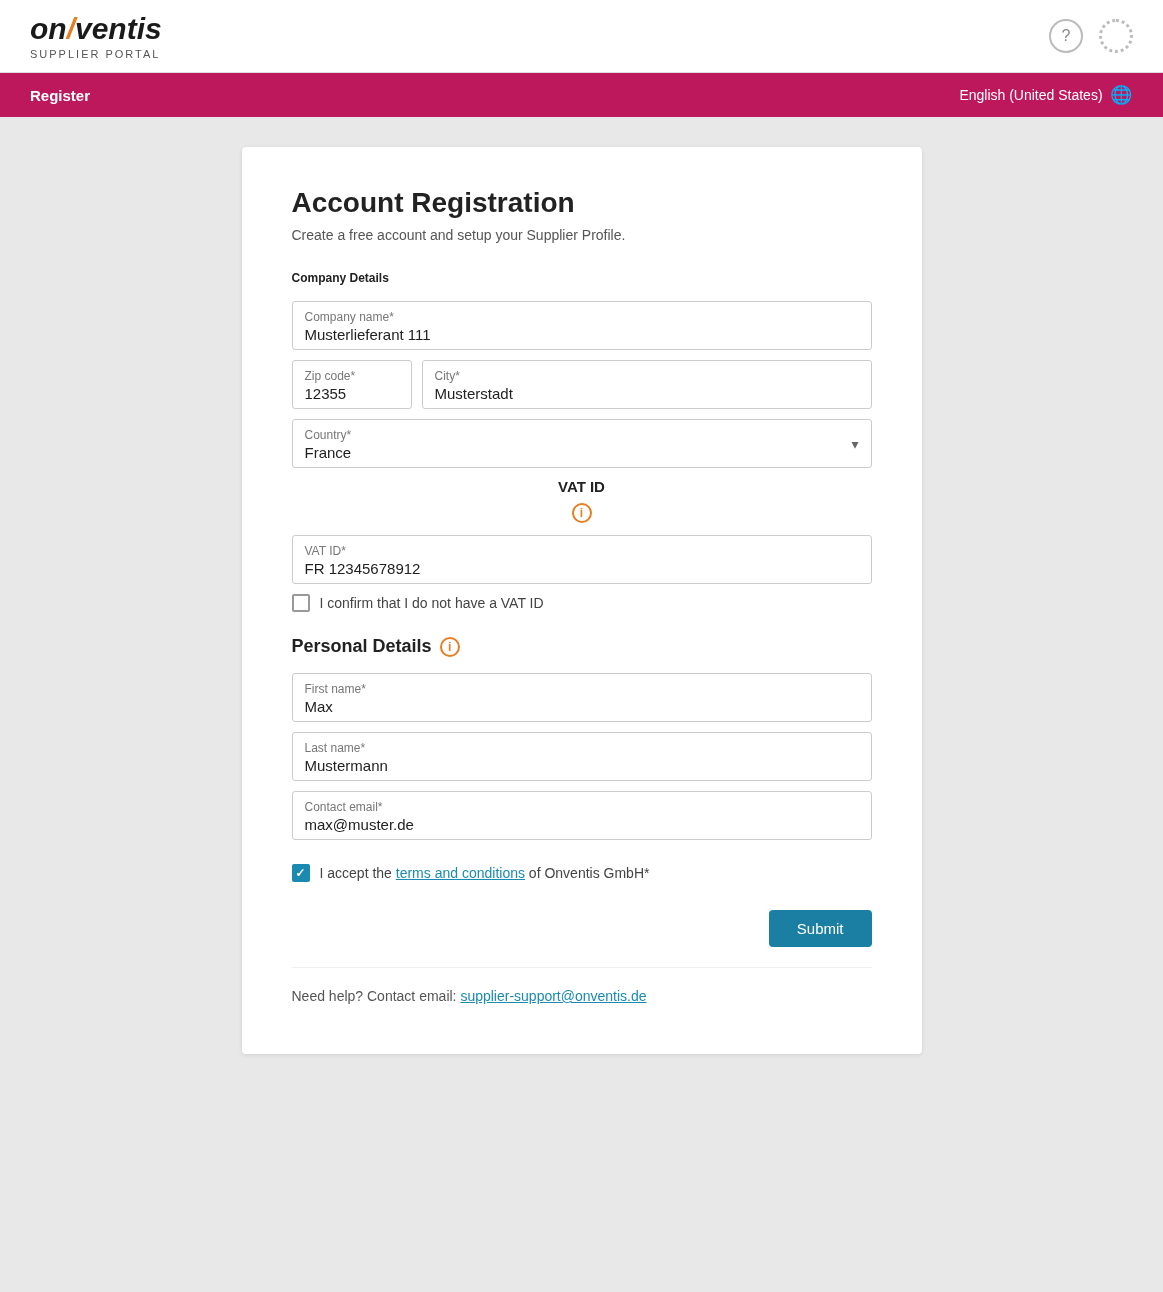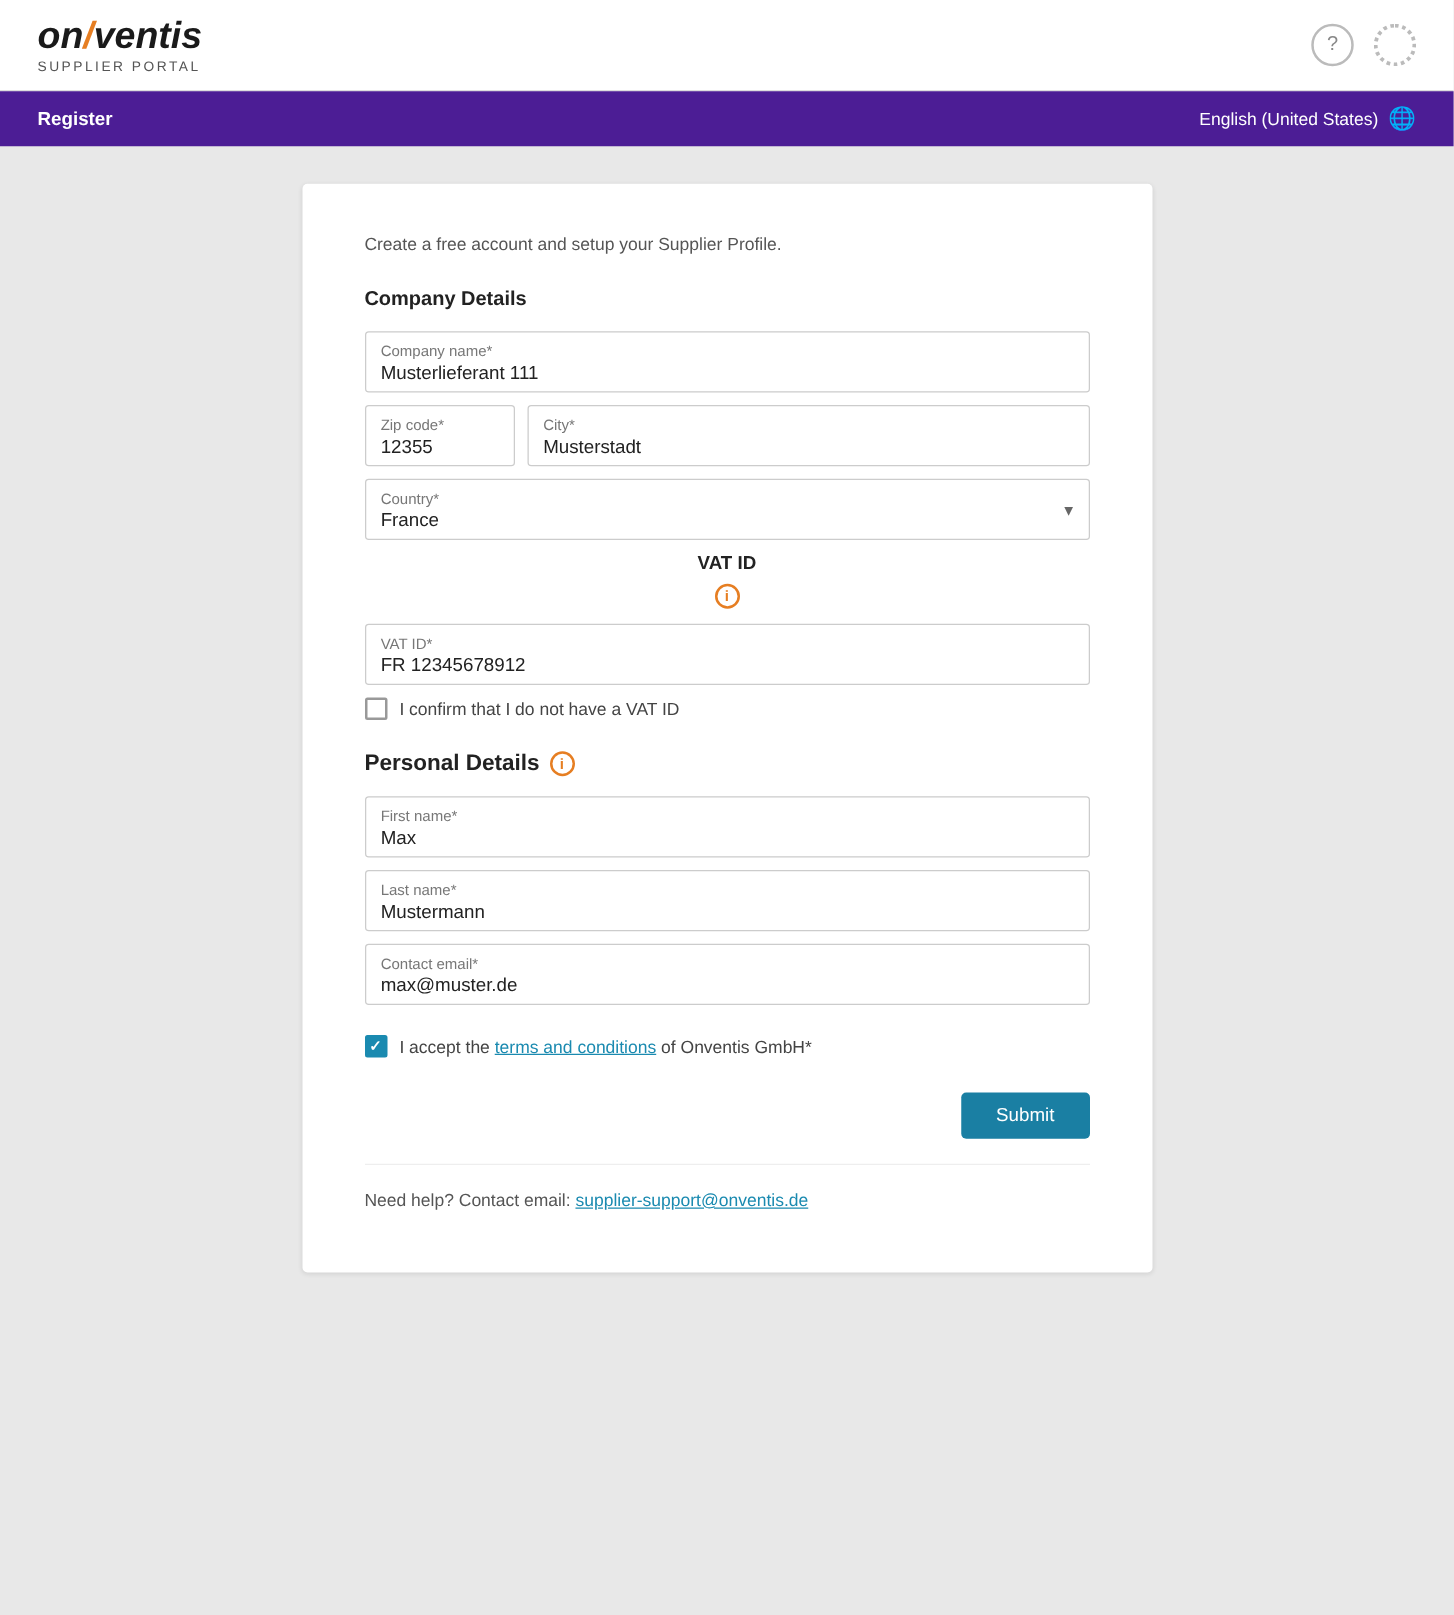--- a/index.html
+++ b/index.html
@@ -52,21 +52,21 @@
       height: 34px;
       border-radius: 50%;
       border: 3px dotted #bbb;
       display: flex;
       align-items: center;
       justify-content: center;
     }
 
     
     .nav-bar {
-      background: #4c1d95;
+      background: #be185d;
       display: flex;
       align-items: center;
       justify-content: space-between;
       padding: 0 30px;
       height: 44px;
     }
     .nav-register {
       color: #fff;
       font-size: 15px;
       font-weight: bold;
@@ -105,21 +105,21 @@
       margin-bottom: 8px;
     }
     .page-subtitle {
       font-size: 14px;
       color: #555;
       margin-bottom: 28px;
     }
 
     
     .section-heading {
-      font-size: 16px;
+      font-size: 12px;
       font-weight: bold;
       color: #222;
       margin-bottom: 16px;
     }
     .section-heading-with-icon {
       display: flex;
       align-items: center;
       gap: 8px;
       font-size: 18px;
       font-weight: bold;
@@ -319,20 +319,21 @@
   <span class="nav-register">Register</span>
   <div class="nav-lang">
     <span>English (United States)</span>
     <span class="globe-icon">🌐</span>
   </div>
 </div>
 
 <div class="main-content">
   <div class="form-card">
 
+    <h1 class="page-title">Account Registration</h1>
     <p class="page-subtitle">Create a free account and setup your Supplier Profile.</p>
 
     <h2 class="section-heading">Company Details</h2>
 
     <div class="form-group">
       <label>Company name*</label>
       <div class="field-value">Musterlieferant 111</div>
     </div>
 
     <div class="form-row">

